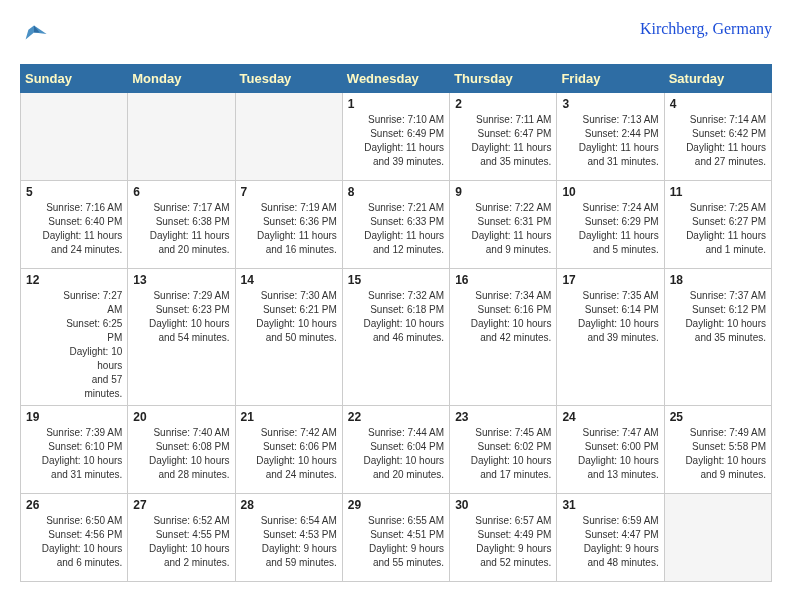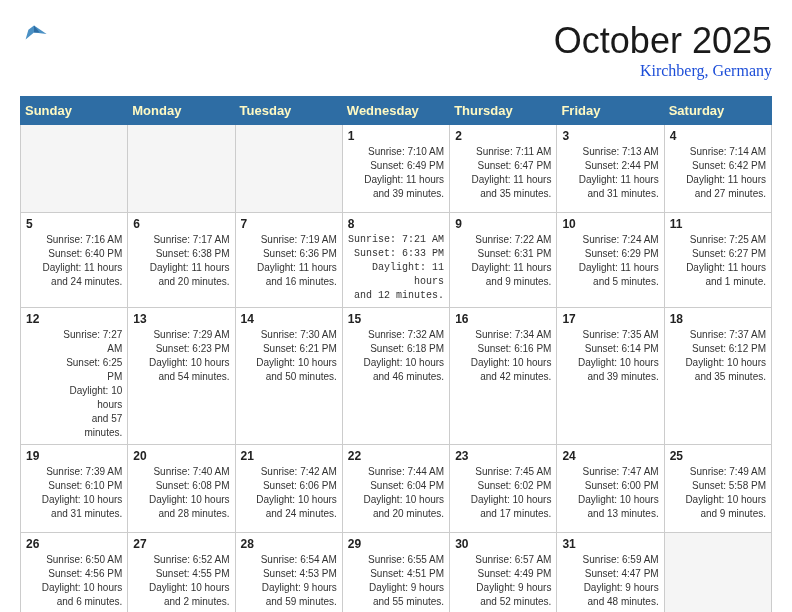--- a/index.html
+++ b/index.html
@@ -90,21 +90,20 @@
 <body>
 
 <div class="header">
   <div class="logo">
     <svg class="logo-bird" viewBox="0 0 40 40">
       <polygon points="20,8 38,20 20,18 8,28 12,14" fill="#4a90c4"></polygon>
       <polygon points="20,8 28,18 20,18" fill="#2e6da4"></polygon>
     </svg>
   </div>
   <div class="title-block">
-    <div class="month-title">October 2025</div>
     <div class="location">Kirchberg, Germany</div>
   </div>
 </div>
 
 <table>
   <thead>
     <tr>
     <th>Sunday</th>
         <th>Monday</th>
         <th>Tuesday</th>
@@ -165,21 +164,21 @@
         </td>
         <td>
           <span class="day-num">7</span>
           <div class="day-info" style="white-space: pre-line;">Sunrise: 7:19 AM
 Sunset: 6:36 PM
 Daylight: 11 hours
 and 16 minutes.</div>
         </td>
         <td>
           <span class="day-num">8</span>
-          <div class="day-info" style="white-space: pre-line; font-family: Liberation Mono, monospace;">Sunrise: 7:21 AM
+          <div class="day-info" style="white-space: pre-line;">Sunrise: 7:21 AM
 Sunset: 6:33 PM
 Daylight: 11 hours
 and 12 minutes.</div>
         </td>
         <td>
           <span class="day-num">9</span>
           <div class="day-info" style="white-space: pre-line;">Sunrise: 7:22 AM
 Sunset: 6:31 PM
 Daylight: 11 hours
 and 9 minutes.</div>

